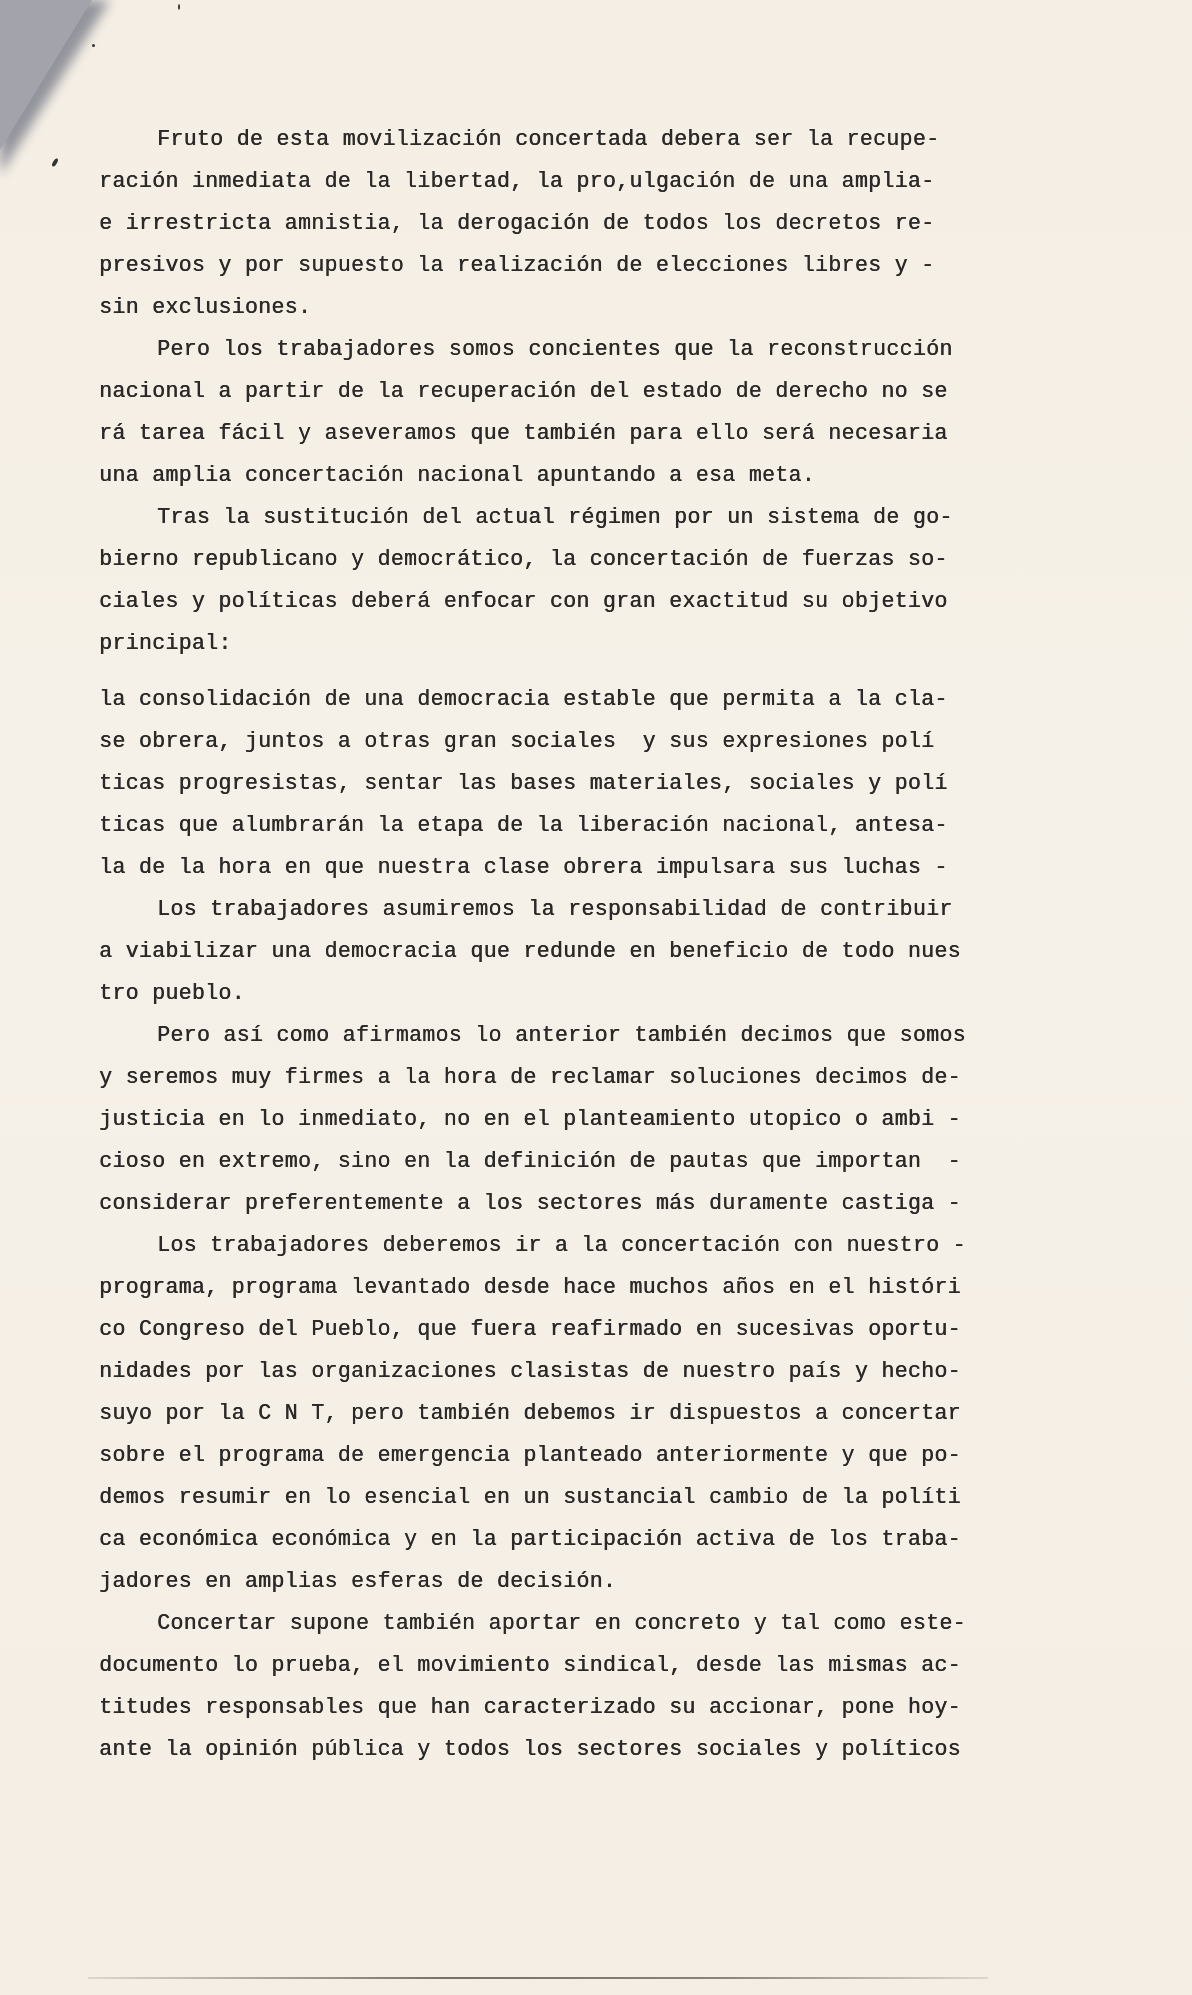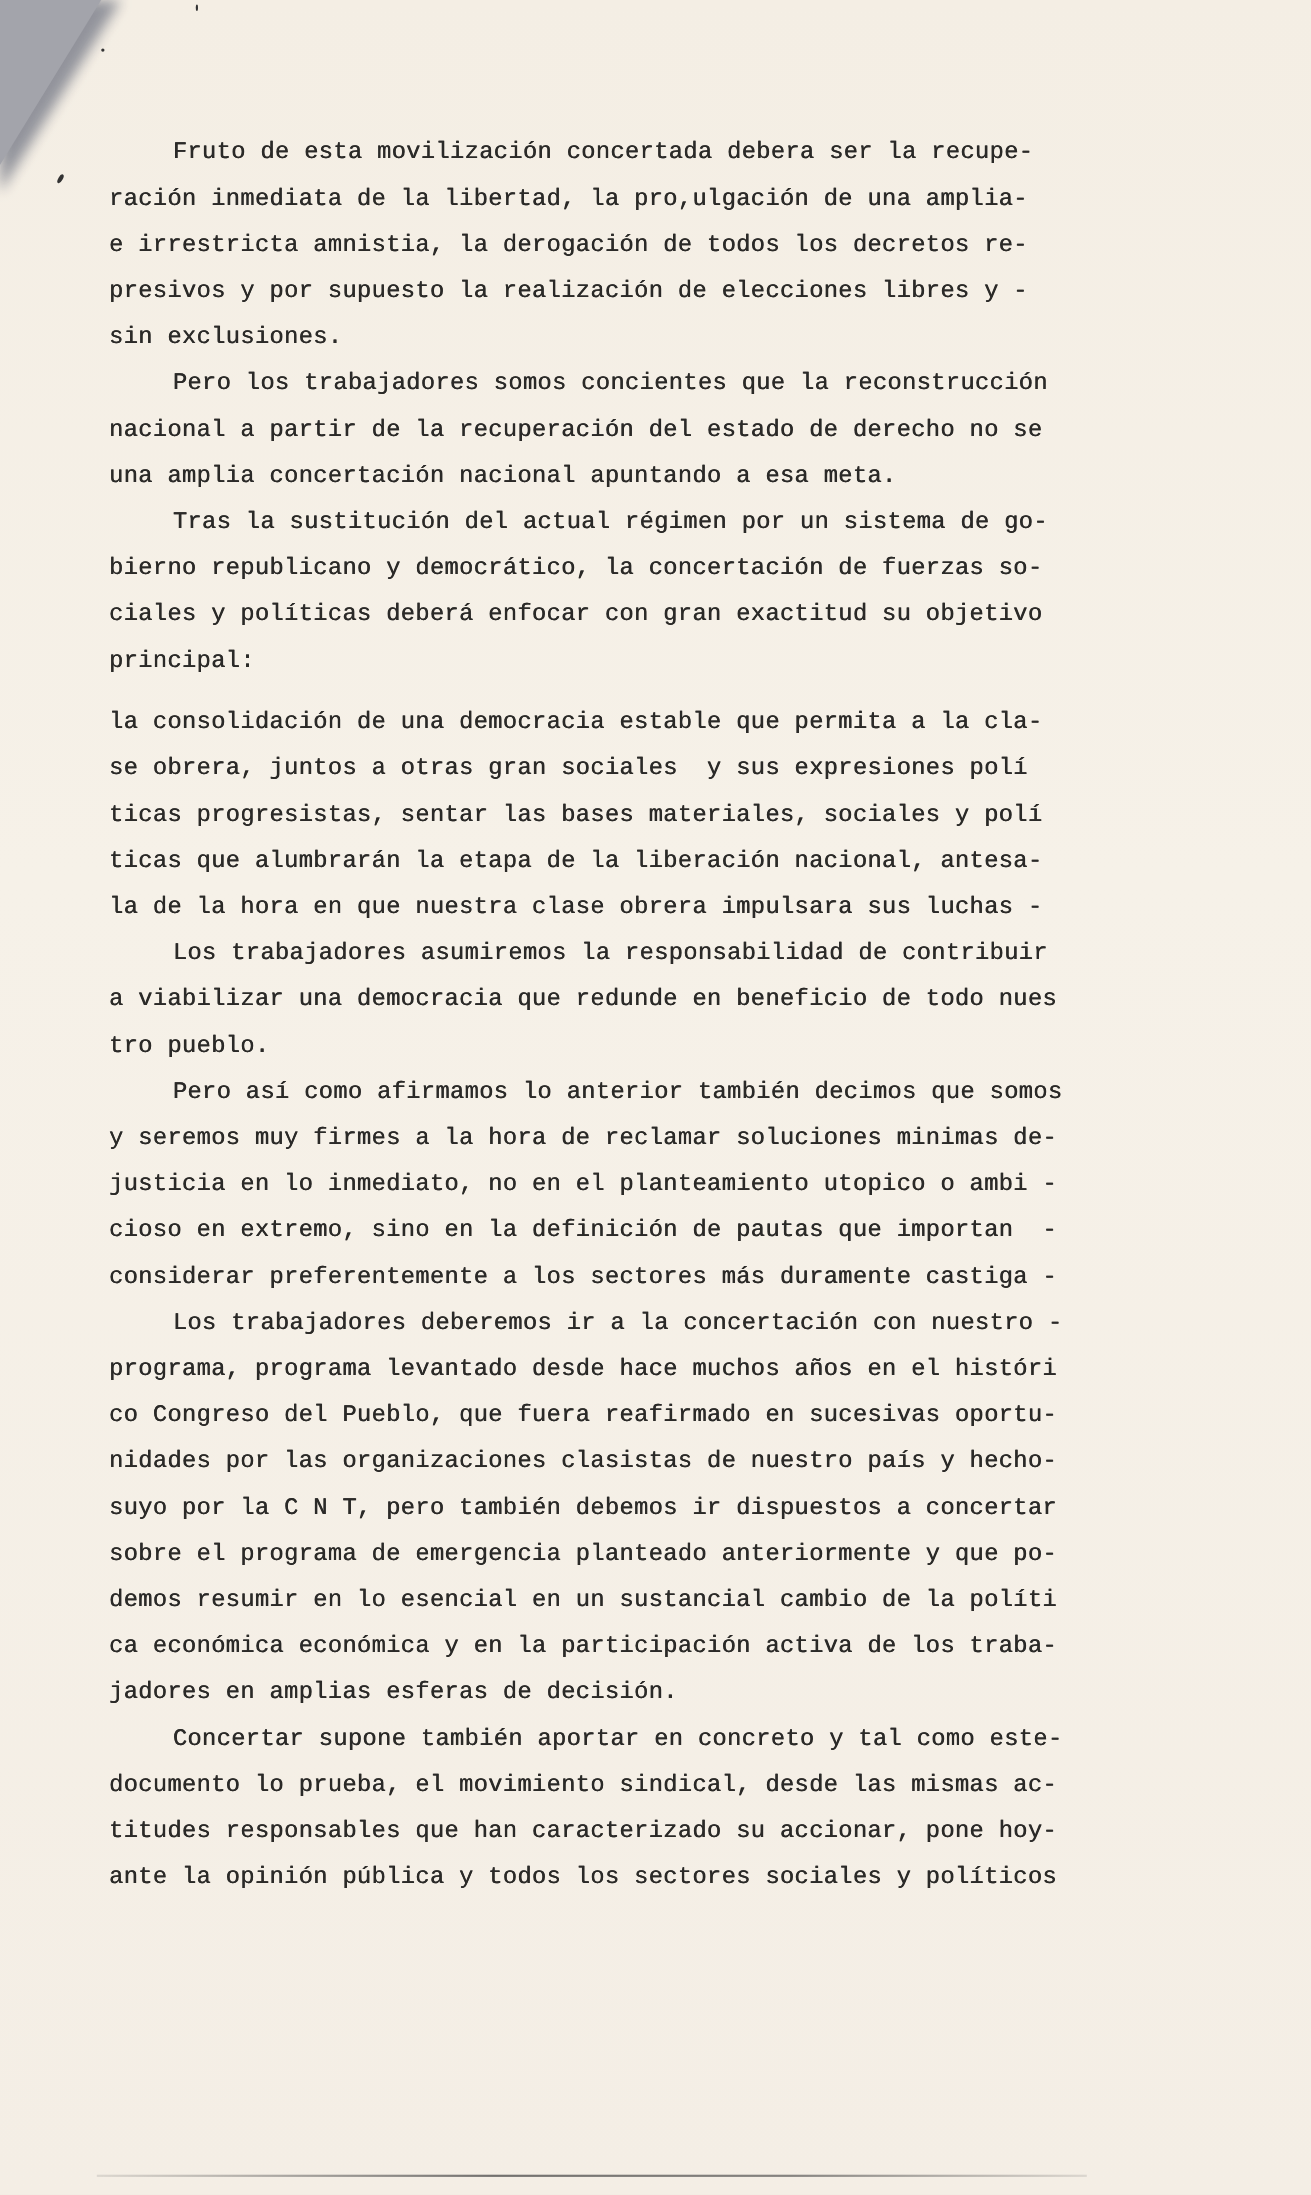--- a/index.html
+++ b/index.html
@@ -55,20 +55,21 @@
       <div>
         <div class="line indent">Fruto de esta movilización concertada debera ser la recupe-</div>
         <div class="line">ración inmediata de la libertad, la pro,ulgación de una amplia-</div>
         <div class="line">e irrestricta amnistia, la derogación de todos los decretos re-</div>
         <div class="line">presivos y por supuesto la realización de elecciones libres y -</div>
         <div class="line">sin exclusiones.</div>
       </div>
       <div>
         <div class="line indent">Pero los trabajadores somos concientes que la reconstrucción</div>
         <div class="line">nacional a partir de la recuperación del estado de derecho no se</div>
+        <div class="line">rá tarea fácil y aseveramos que también para ello será necesaria</div>
         <div class="line">una amplia concertación nacional apuntando a esa meta.</div>
       </div>
       <div>
         <div class="line indent">Tras la sustitución del actual régimen por un sistema de go-</div>
         <div class="line">bierno republicano y democrático, la concertación de fuerzas so-</div>
         <div class="line">ciales y políticas deberá enfocar con gran exactitud su objetivo</div>
         <div class="line">principal:</div>
       </div>
       <div class="gap"></div>
       <div>
@@ -78,21 +79,21 @@
         <div class="line">ticas que alumbrarán la etapa de la liberación nacional, antesa-</div>
         <div class="line">la de la hora en que nuestra clase obrera impulsara sus luchas -</div>
       </div>
       <div>
         <div class="line indent">Los trabajadores asumiremos la responsabilidad de contribuir</div>
         <div class="line">a viabilizar una democracia que redunde en beneficio de todo nues</div>
         <div class="line">tro pueblo.</div>
       </div>
       <div>
         <div class="line indent">Pero así como afirmamos lo anterior también decimos que somos</div>
-        <div class="line">y seremos muy firmes a la hora de reclamar soluciones minimas de-</div>
+        <div class="line">y seremos muy firmes a la hora de reclamar soluciones decimos de-</div>
         <div class="line">justicia en lo inmediato, no en el planteamiento utopico o ambi -</div>
         <div class="line">cioso en extremo, sino en la definición de pautas que importan  -</div>
         <div class="line">considerar preferentemente a los sectores más duramente castiga -</div>
       </div>
       <div>
         <div class="line indent">Los trabajadores deberemos ir a la concertación con nuestro -</div>
         <div class="line">programa, programa levantado desde hace muchos años en el históri</div>
         <div class="line">co Congreso del Pueblo, que fuera reafirmado en sucesivas oportu-</div>
         <div class="line">nidades por las organizaciones clasistas de nuestro país y hecho-</div>
         <div class="line">suyo por la C N T, pero también debemos ir dispuestos a concertar</div>

